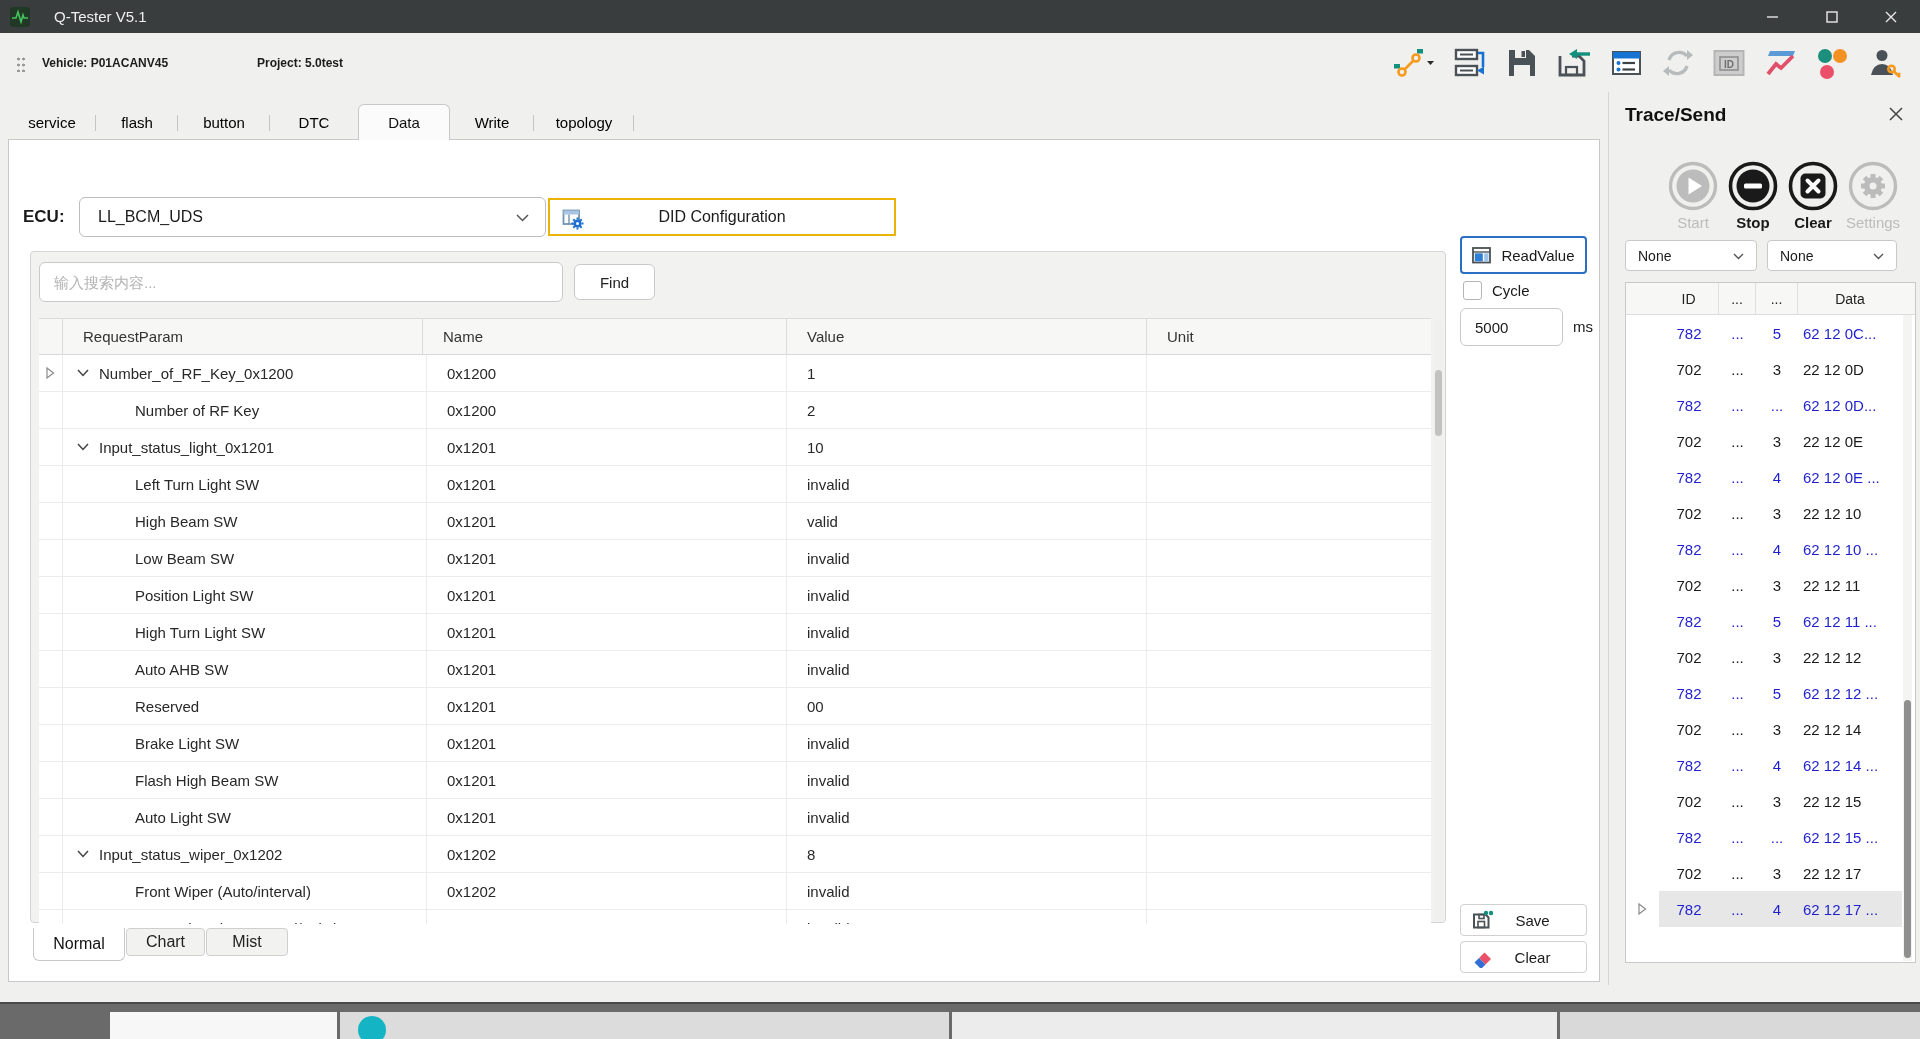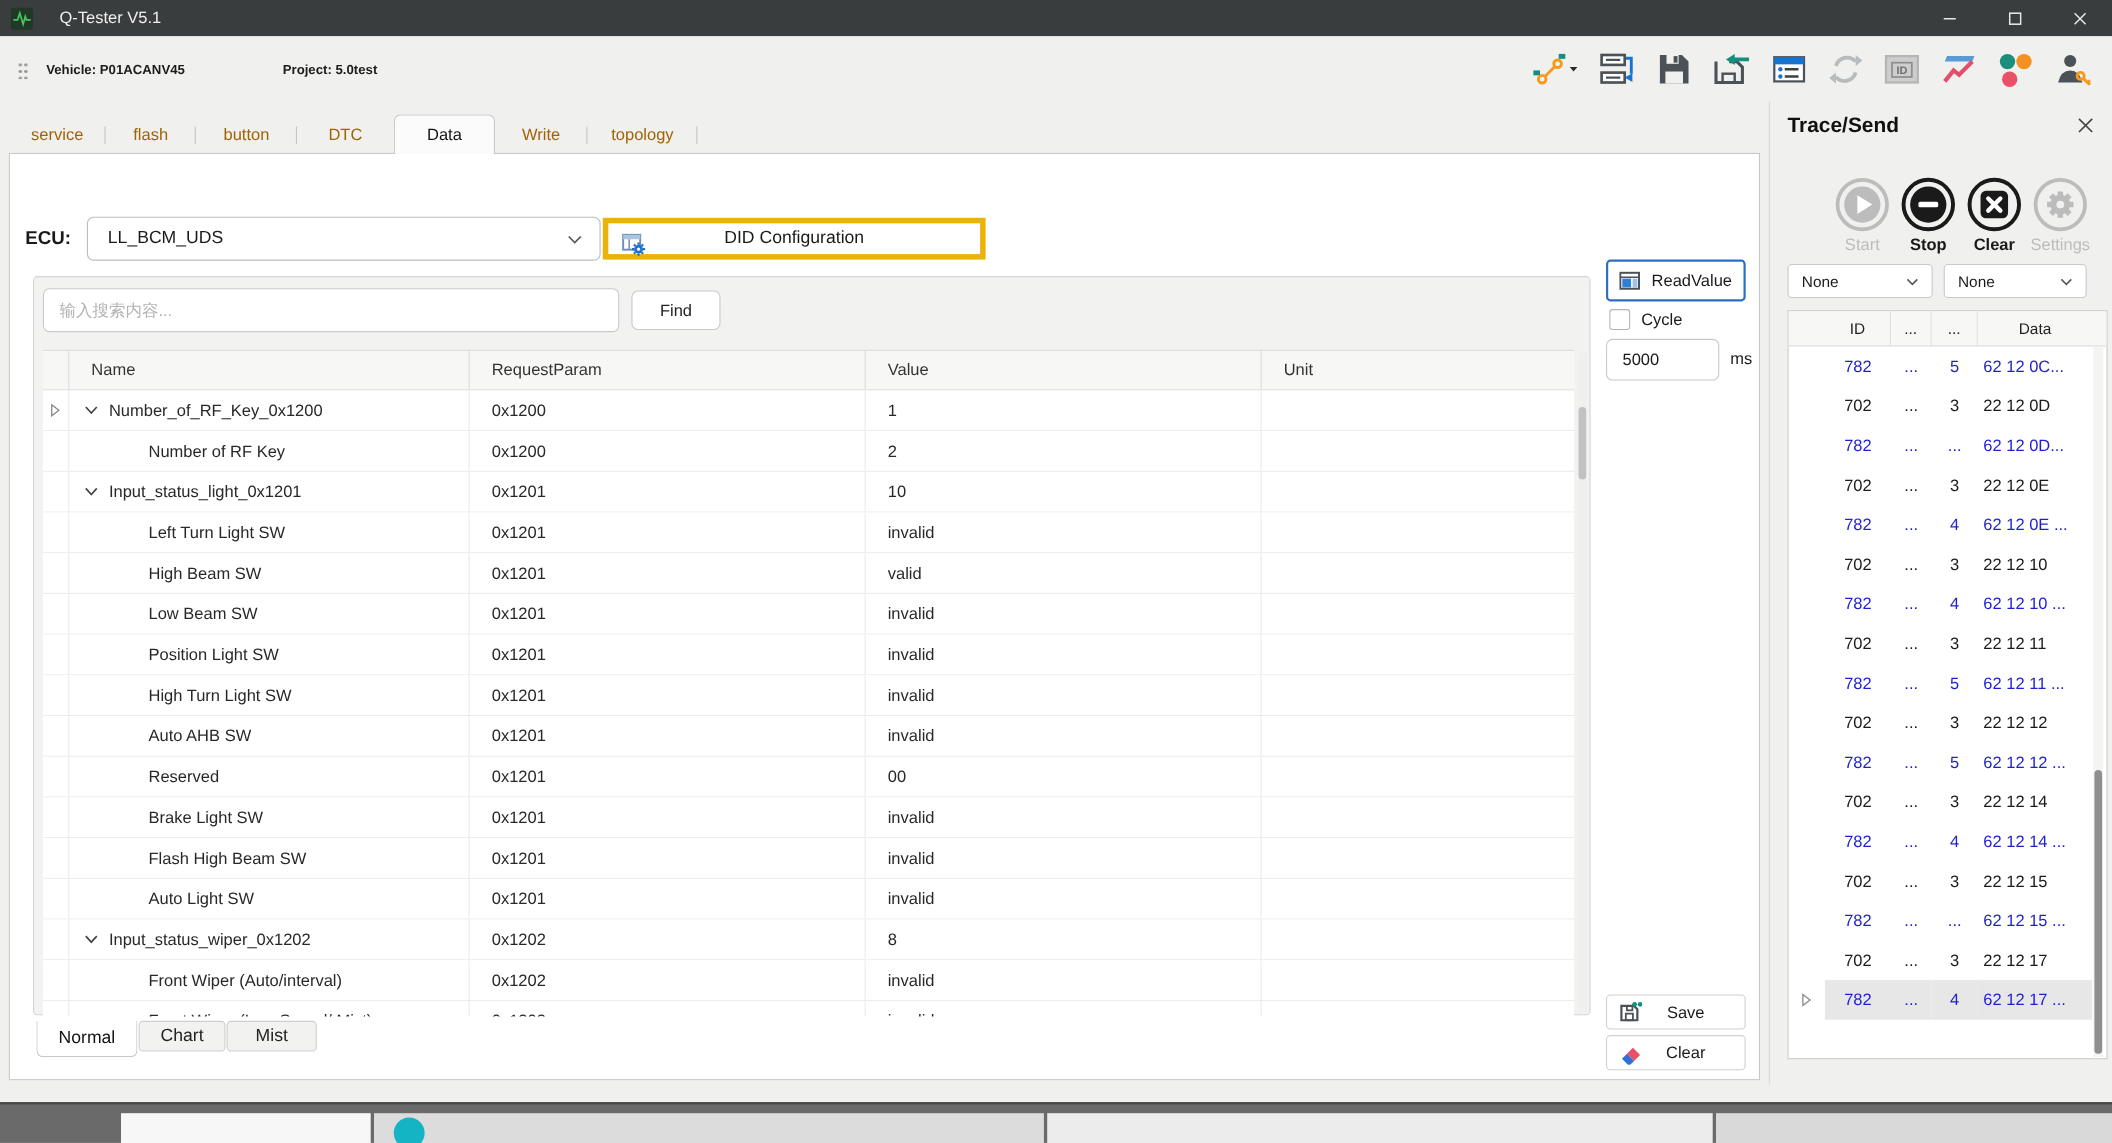--- a/index.html
+++ b/index.html
@@ -17,31 +17,31 @@
   .toolbar { position:absolute; left:0; top:33px; width:1920px; height:59px; background:#f0f0ee; }
   .dragdots { position:absolute; left:16px; top:23px; width:10px; height:16px;
     background-image:radial-gradient(circle, #9a9a9a 1.4px, transparent 1.6px);
     background-size:5px 6px; }
   .tb-label { position:absolute; top:0; height:59px; display:flex; align-items:center; font-size:12px; font-weight:600; color:#1c1c1c; }
   .tb-icons { position:absolute; right:18px; top:0; height:59px; display:flex; align-items:center; gap:19px; }
   .tb-icon { display:flex; align-items:center; justify-content:center; }
 
   
   .tabbar { position:absolute; left:8px; top:104px; height:36px; display:flex; align-items:flex-end; z-index:5; }
-  .tab { height:35px; display:flex; align-items:center; justify-content:center; font-size:15px; color:#a16207; padding:0 4px; position:relative; }
+  .tab { height:35px; display:flex; align-items:center; justify-content:center; font-size:15px; color:#000000; padding:0 4px; position:relative; }
   .tab .sep { position:absolute; right:0; top:10px; height:16px; width:1px; background:#c4c4c4; }
   .tab.active { background:#fbfbfb; border:1px solid #c8c8c8; border-bottom:none; border-radius:6px 6px 0 0; height:36px; color:#111; z-index:6; }
 
   
   .mainpanel { position:absolute; left:8px; top:139px; width:1592px; height:843px; background:#fff; border:1px solid #c8c8c8; }
   .dd-header { position:absolute; left:2px; top:2px; width:1586px; height:36px; background:#fbfbfb; border:1px solid #dadada; display:flex; align-items:center; justify-content:center; font-size:17px; color:#111; }
   .ecu-label { position:absolute; left:14px; top:57px; height:40px; display:flex; align-items:center; font-size:17px; font-weight:600; color:#1a1a1a; }
   .ecu-select { position:absolute; left:70px; top:57px; width:467px; height:40px; background:#fff; border:1px solid #bdbdbd; border-radius:6px; display:flex; align-items:center; font-size:16px; color:#1a1a1a; padding-left:18px; }
   .ecu-select .chev { position:absolute; right:16px; top:16px; }
-  .did-box { position:absolute; left:539px; top:58px; width:348px; height:38px; background:#fff; border:5px solid #eab308; display:flex; align-items:center; justify-content:center; font-size:16px; color:#1a1a1a; }
+  .did-box { position:absolute; left:539px; top:58px; width:348px; height:38px; background:#fff; border:2px solid #eab308; display:flex; align-items:center; justify-content:center; font-size:16px; color:#1a1a1a; }
   .did-box .did-icon { position:absolute; left:12px; top:8px; }
 
   
   .graybox { position:absolute; left:21px; top:111px; width:1416px; height:672px; background:#f2f2f1; border:1px solid #d4d4d4; border-radius:4px; }
   .search-input { position:absolute; left:8px; top:10px; width:524px; height:40px; background:#fff; border:1px solid #c9c9c9; border-radius:6px; font-size:15px; color:#1a1a1a; padding-left:14px; font-family:"Liberation Sans",sans-serif; }
   .search-input::placeholder { color:#b3b3b3; }
   .find-btn { position:absolute; left:543px; top:12px; width:81px; height:36px; background:#fff; border:1px solid #c9c9c9; border-radius:6px; font-size:15px; color:#222; display:flex; align-items:center; justify-content:center; }
 
   .main-table { position:absolute; left:8px; top:66px; width:1392px; height:606px; background:#fff; overflow:hidden; border-top:1px solid #dcdcdc; }
   .mhead { display:flex; height:36px; background:#f7f7f6; border-bottom:1px solid #d9d9d9; }
@@ -300,22 +300,22 @@
     <span>DID Configuration</span>
   </div>
 
   <div class="graybox">
     <input class="search-input" type="text" placeholder="输入搜索内容..." style="">
     <div class="find-btn">Find</div>
 
     <div class="main-table">
       <div class="mhead">
         <div class="mhc hc-exp"></div>
+        <div class="mhc hc-param">RequestParam</div>
         <div class="mhc hc-name">Name</div>
-        <div class="mhc hc-param">RequestParam</div>
         <div class="mhc hc-value">Value</div>
         <div class="mhc hc-unit">Unit</div>
       </div>
       <div id="main-rows">
           <div class="mrow">
             <div class="mc c-exp">
               <svg width="9" height="12" viewBox="0 0 9 12">
                 <path d="M1 1 L7.5 6 L1 11 Z" stroke="#8a8a8a" stroke-width="1.2" fill="none"></path>
               </svg>
             </div>

